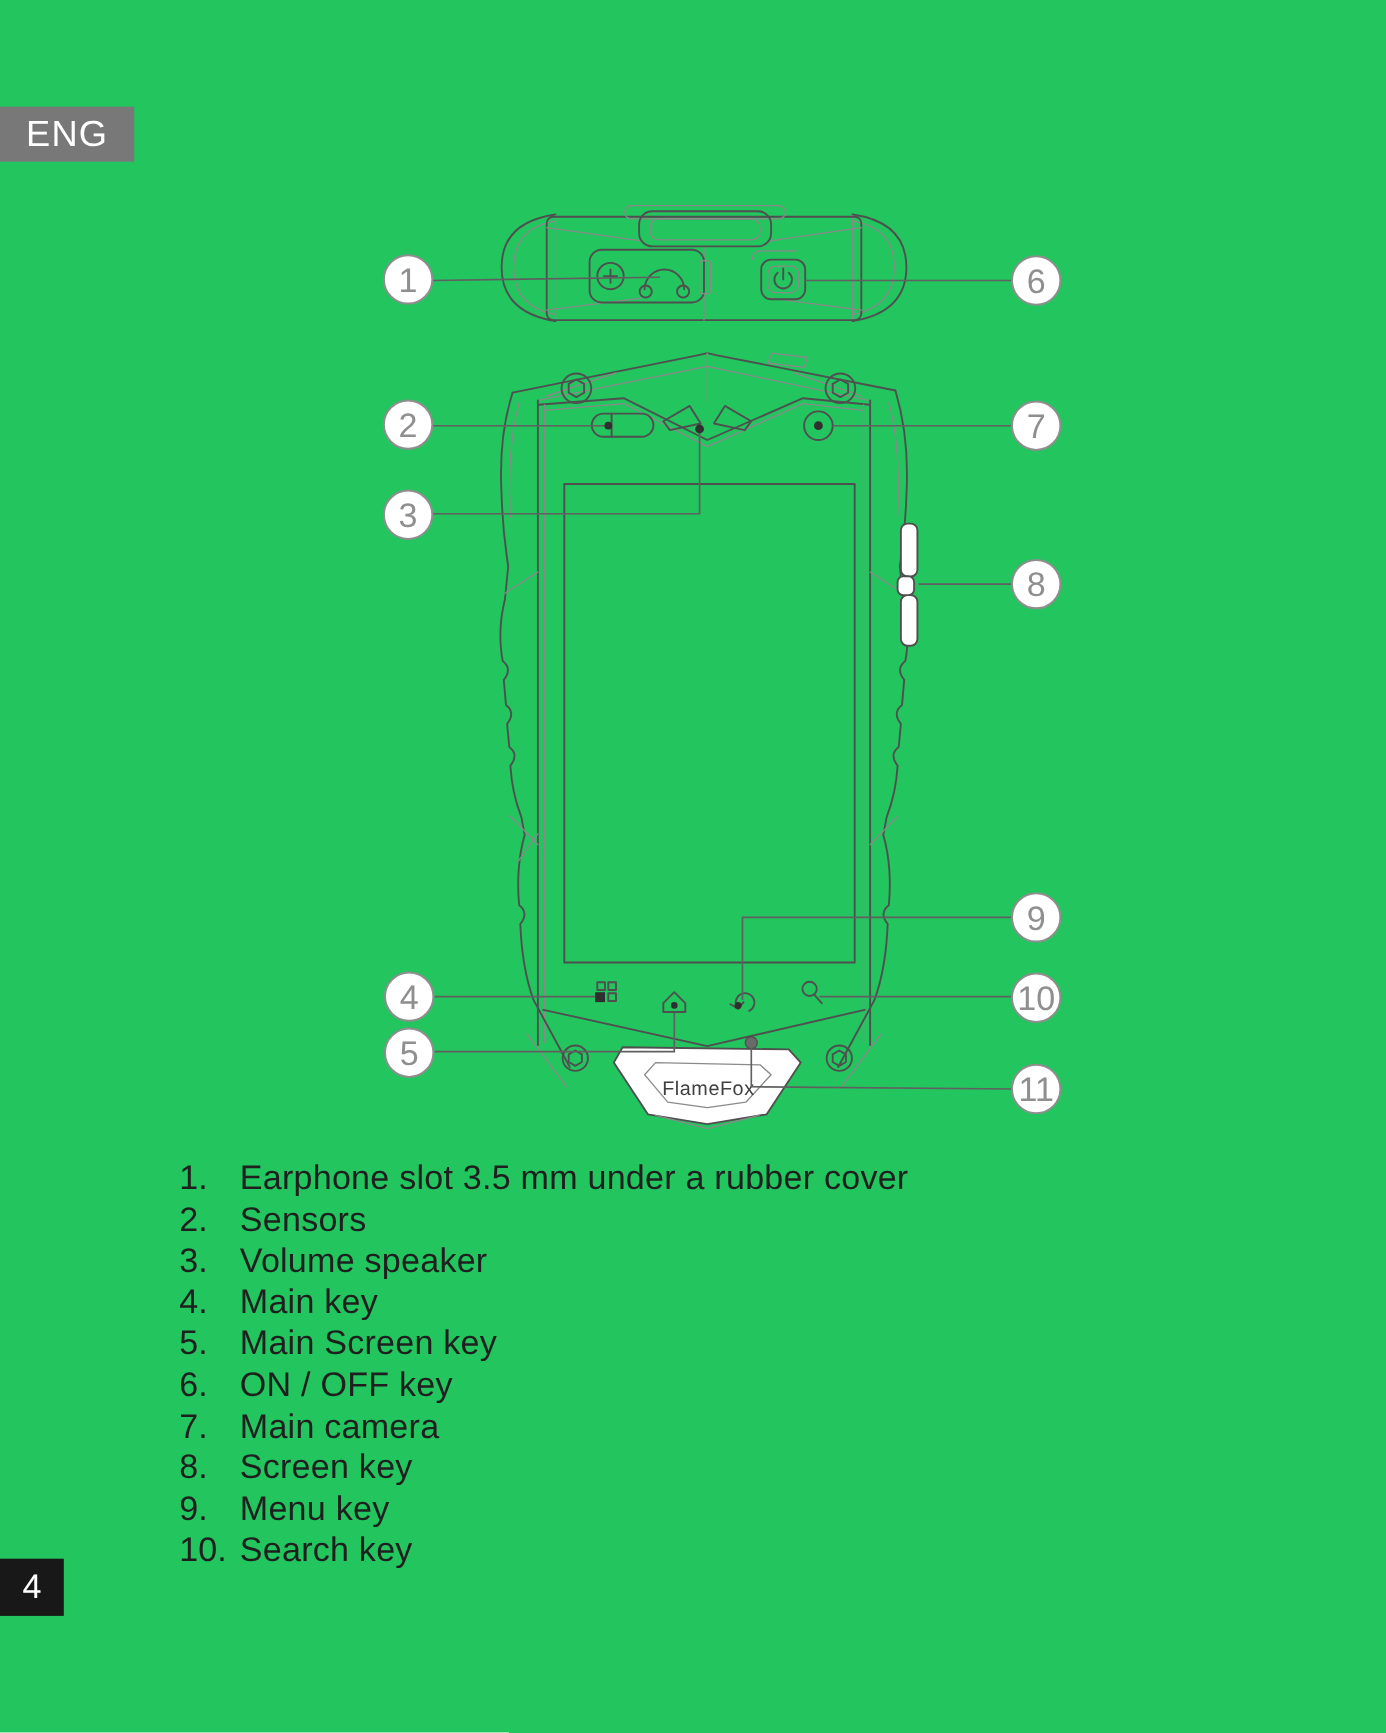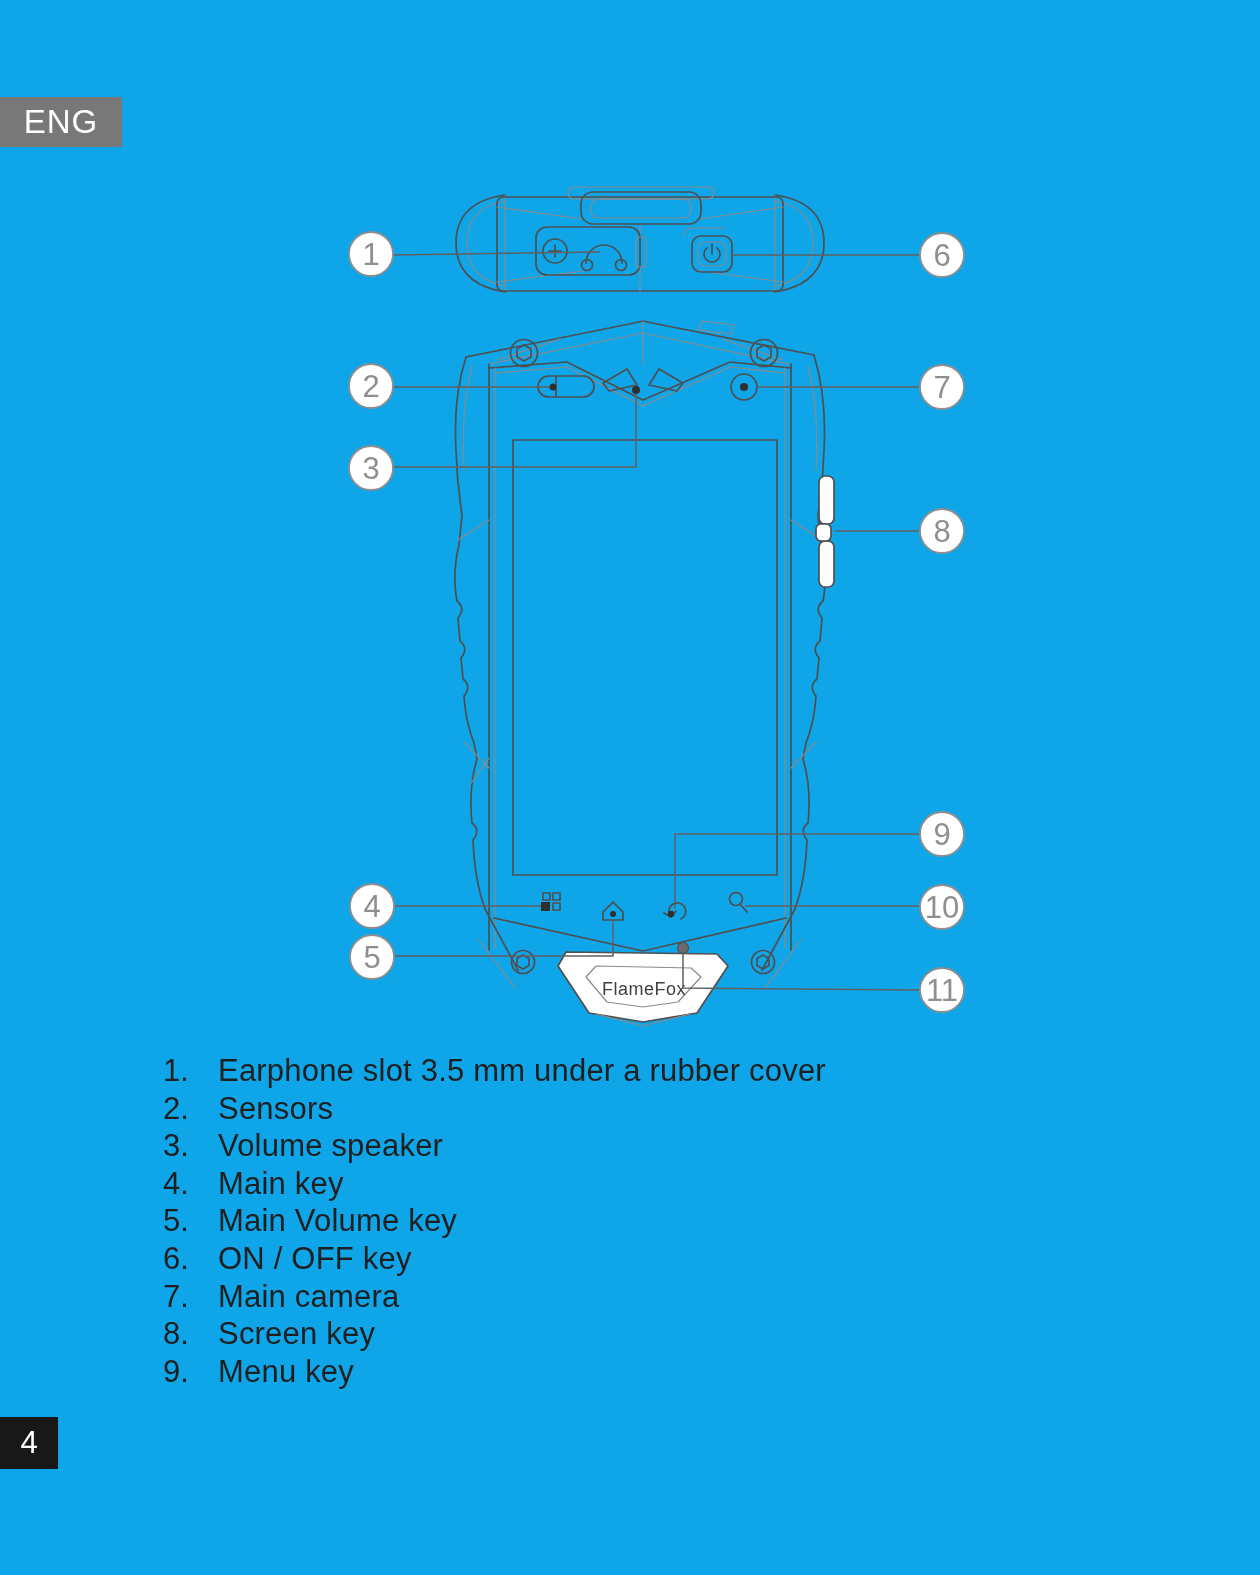--- a/index.html
+++ b/index.html
@@ -1,18 +1,18 @@
 <!DOCTYPE html>
 <html><head>
 <meta charset="utf-8">
 <style>
   * { margin:0; padding:0; box-sizing:border-box; }
   html,body { background:#ffffff; }
   .page {
-    position:relative; width:1260px; height:1575px; background:#0ea5e9;
+    position:relative; width:1260px; height:1575px; background:#22c55e;
     font-family:"Liberation Sans", sans-serif; overflow:hidden;
   }
   .eng-badge {
     position:absolute; left:0; top:97px; width:122px; height:50px;
     background:#787878; color:#ffffff; font-size:33px; letter-spacing:1px;
     display:flex; align-items:center; justify-content:center;
   }
   .page-badge {
     position:absolute; left:0; top:1417px; width:58px; height:52px;
     background:#181818; color:#ffffff; font-size:31px;
@@ -291,35 +291,39 @@
     <div class="legend-row">
       <span class="legend-num">3.</span>
       <span class="legend-txt">Volume speaker</span>
     </div>
     <div class="legend-row">
       <span class="legend-num">4.</span>
       <span class="legend-txt">Main key</span>
     </div>
     <div class="legend-row">
       <span class="legend-num">5.</span>
-      <span class="legend-txt">Main Volume key</span>
+      <span class="legend-txt">Main Screen key</span>
     </div>
     <div class="legend-row">
       <span class="legend-num">6.</span>
       <span class="legend-txt">ON / OFF key</span>
     </div>
     <div class="legend-row">
       <span class="legend-num">7.</span>
       <span class="legend-txt">Main camera</span>
     </div>
     <div class="legend-row">
       <span class="legend-num">8.</span>
       <span class="legend-txt">Screen key</span>
     </div>
     <div class="legend-row">
       <span class="legend-num">9.</span>
       <span class="legend-txt">Menu key</span>
     </div>
+    <div class="legend-row">
+      <span class="legend-num">10.</span>
+      <span class="legend-txt">Search key</span>
+    </div>
   </div>
 
   <div class="page-badge">4</div>
 
 </div>
 
 </body></html>

